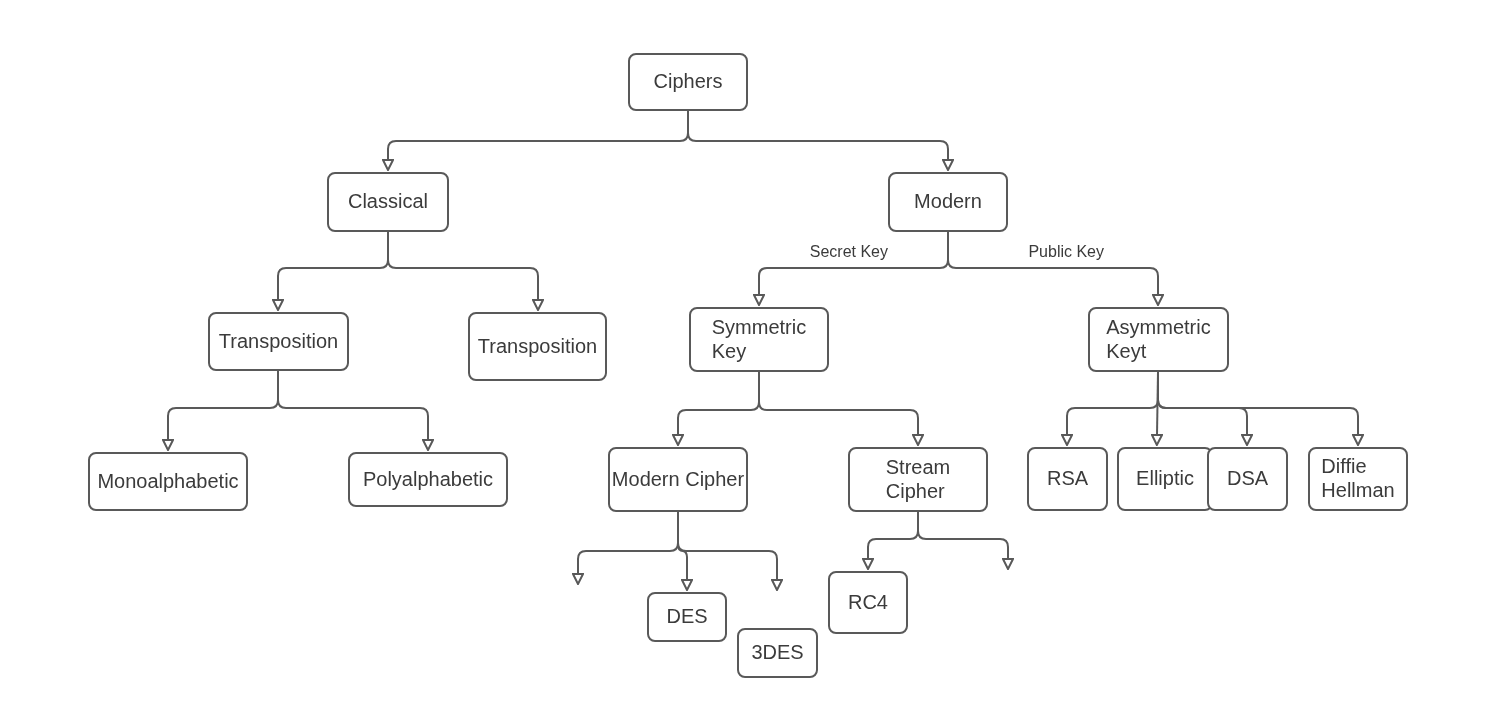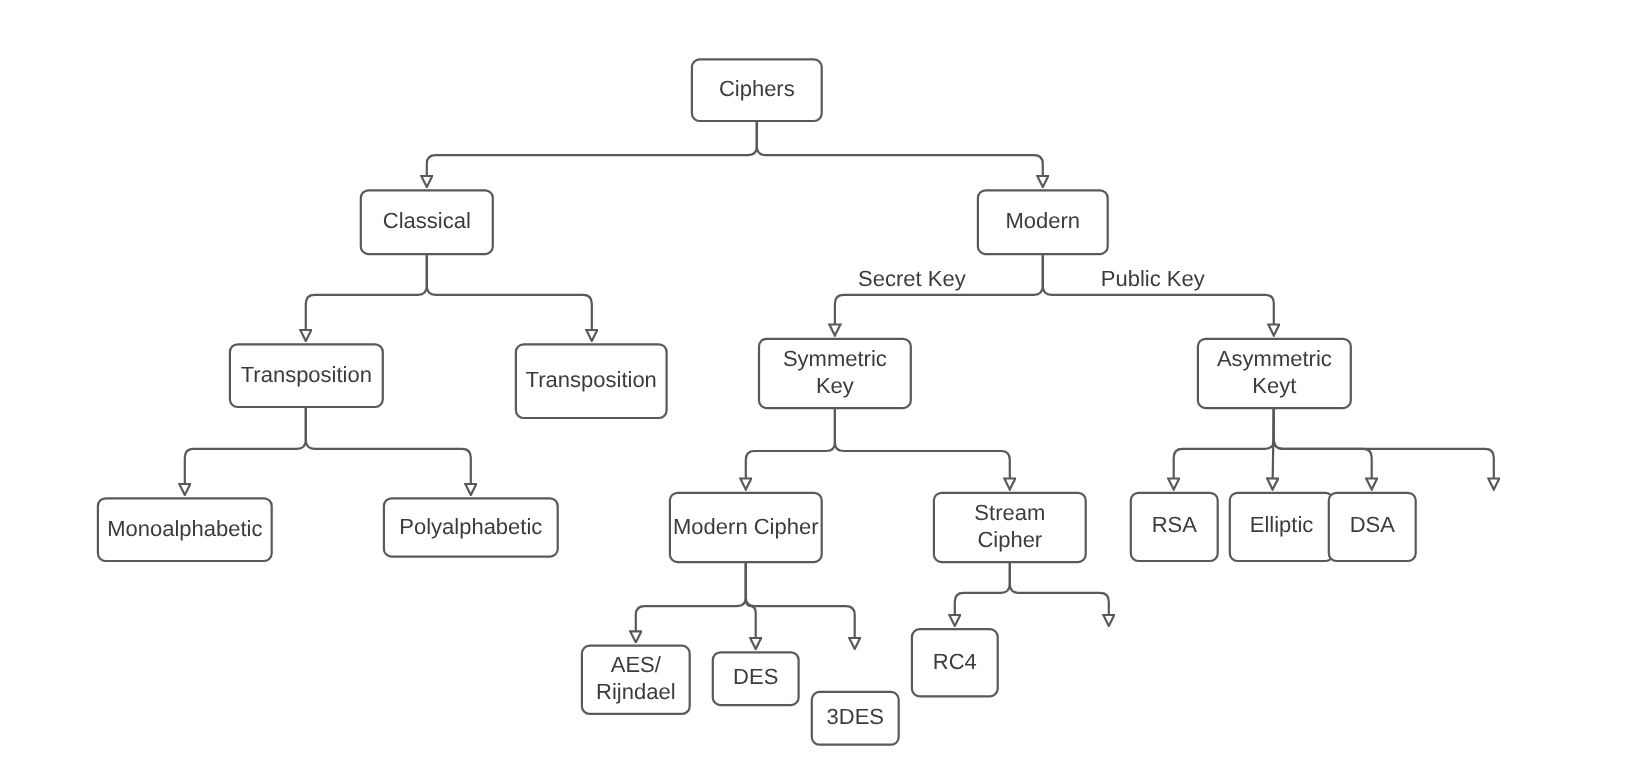--- a/index.html
+++ b/index.html
@@ -18,29 +18,28 @@
   }
   #edges{position:absolute;left:0;top:0;width:1496px;height:704px;}
   #edges path{fill:none;stroke:var(--line);stroke-width:2;}
   .node{
     position:absolute;
     box-sizing:border-box;
     background:var(--bg);
     border:2px solid var(--border);
     border-radius:8px;
     display:flex;align-items:center;justify-content:center;
-    text-align:center;
     white-space:pre-line;
     font-size:20px;line-height:1.18;
     color:var(--text);
   }
   .edge-label{
     position:absolute;
-    font-size:20px;color:var(--text);
-    text-align:center;
+    font-size:16px;color:var(--text);
+    text-align:right;
   }
   
   .n-ciphers{left:628px;top:53px;width:120px;height:58px}
   .n-classical{left:327px;top:172px;width:122px;height:60px}
   .n-modern{left:888px;top:172px;width:120px;height:60px}
   .n-substitution{left:208px;top:312px;width:141px;height:59px}
   .n-transposition{left:468px;top:312px;width:139px;height:69px}
   .n-symmetric{left:689px;top:307px;width:140px;height:65px}
   .n-asymmetric{left:1088px;top:307px;width:141px;height:65px}
   .n-monoalphabetic{left:88px;top:452px;width:160px;height:59px}
@@ -101,22 +100,22 @@
   <div class="node n-asymmetric">Asymmetric
 Keyt</div>
   <div class="node n-monoalphabetic">Monoalphabetic</div>
   <div class="node n-polyalphabetic">Polyalphabetic</div>
   <div class="node n-block">Modern Cipher</div>
   <div class="node n-stream">Stream
 Cipher</div>
   <div class="node n-rsa">RSA</div>
   <div class="node n-elliptic">Elliptic</div>
   <div class="node n-dsa">DSA</div>
-  <div class="node n-aes">AES/
-Rijndael</div>
+  <div class="node n-diffie">Diffie
+Hellman</div>
   <div class="node n-des">DES</div>
   <div class="node n-tdes">3DES</div>
   <div class="node n-rc4">RC4</div>
 
   <div class="edge-label lbl-secret">Secret Key</div>
   <div class="edge-label lbl-public">Public Key</div>
 
 </div>
 
 </body></html>

